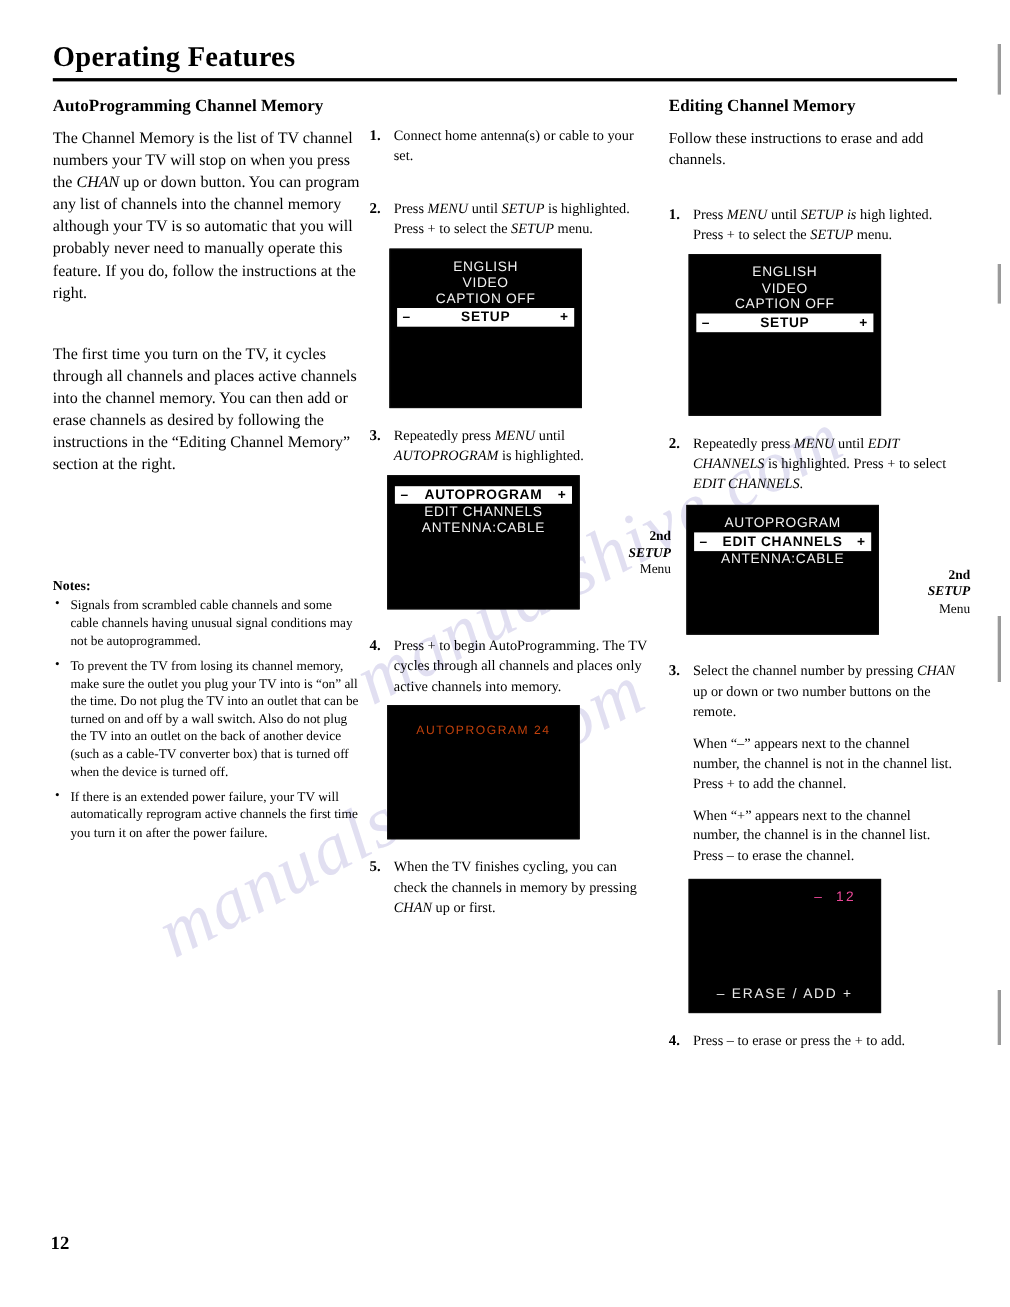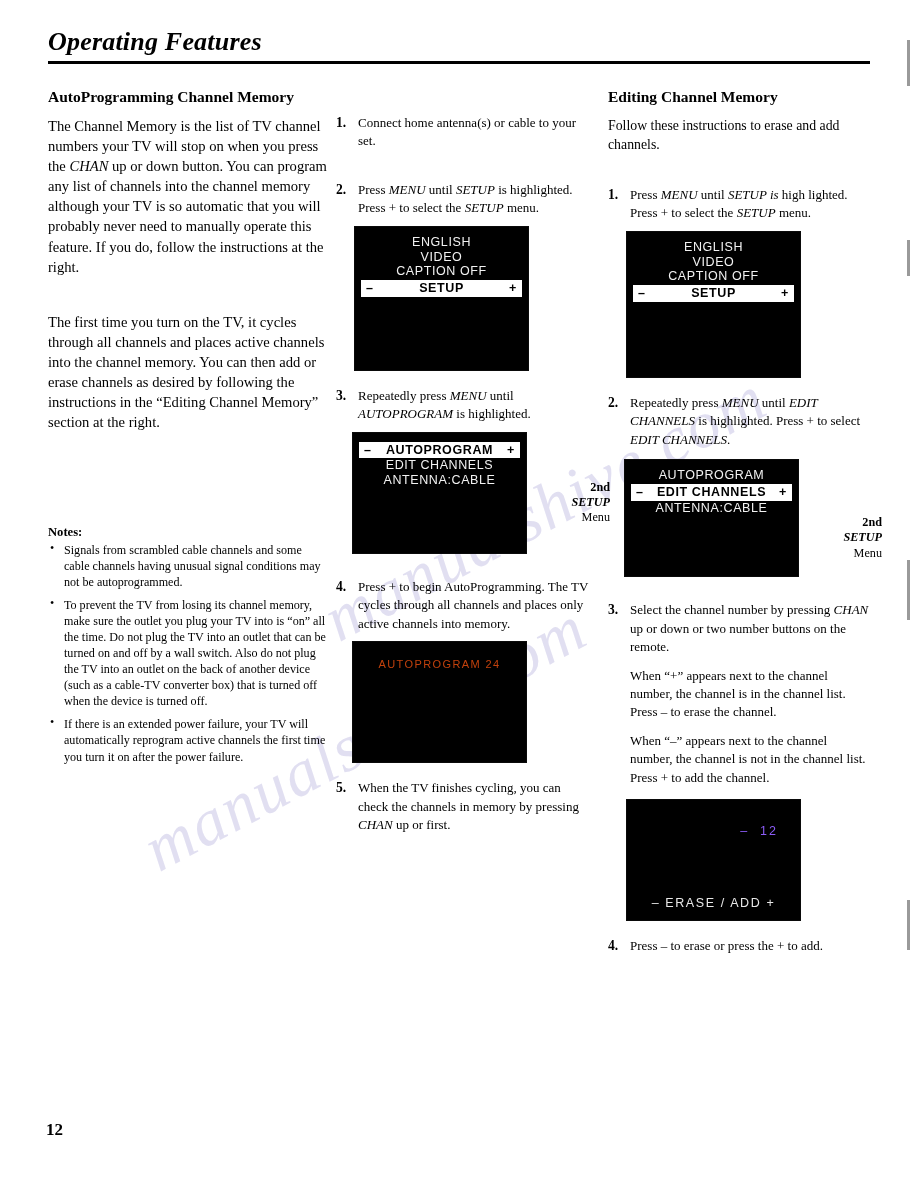--- a/index.html
+++ b/index.html
@@ -33,24 +33,23 @@
     transform: rotate(-28deg);
     z-index: 0;
   }
   .wm1 { left: 300px; top: 470px; }
   .wm2 { left: 120px; top: 700px; }
 
   
   .title-wrap {
     position: absolute;
     left: 48px;
-    top: 28px;
+    top: 38px;
     width: 822px;
     z-index: 2;
-    font-style: italic;
   }
   .page-title {
     font-family: "Liberation Serif", serif;
     font-weight: bold;
     font-size: 26px;
     letter-spacing: .2px;
     margin: 0 0 4px 0;
     line-height: 1.1;
   }
   .title-rule {
@@ -179,26 +178,26 @@
     top: 16px;
     left: 0; right: 0;
     text-align: center;
     font-family: "Liberation Sans", sans-serif;
     font-size: 11px;
     letter-spacing: 1.4px;
     color: #c2410c;
   }
   .tv-chan {
     position: absolute;
-    top: 24px;
+    top: 8px;
     right: 22px;
     font-family: "Liberation Sans", sans-serif;
     font-size: 12.5px;
     letter-spacing: 2px;
-    color: #8b5cf6;
+    color: #ec4899;
   }
   .tv-bottom {
     position: absolute;
     bottom: 10px;
     left: 0; right: 0;
     text-align: center;
     font-family: "Liberation Sans", sans-serif;
     font-size: 12.5px;
     letter-spacing: 1.6px;
     color: #e8e8e8;
@@ -408,22 +407,22 @@
         <div class="l1">2nd</div>
         <div class="l2">SETUP</div>
         <div class="l3">Menu</div>
       </div>
     </div>
 
     <div class="step">
       <div class="step-num">3.</div>
       <div class="step-body">
         <p><span>Select the channel number by pressing </span><i>CHAN</i><span> up or down or two number buttons on the remote.</span></p>
+        <p>When “–” appears next to the channel number, the channel is not in the channel list.  Press + to add the channel.</p>
         <p>When “+” appears next to the channel number, the channel is in the channel list.  Press – to erase the channel.</p>
-        <p>When “–” appears next to the channel number, the channel is not in the channel list.  Press + to add the channel.</p>
       </div>
     </div>
 
     <div class="screen-block" style="margin-left:18px;margin-top:12px;">
       <div class="tv" style="width:175px;height:122px;">
         <div class="tv-chan"><span>–</span>&nbsp;&nbsp;<span>12</span></div>
         <div class="tv-bottom">–  ERASE / ADD  +</div>
       </div>
     </div>
 

